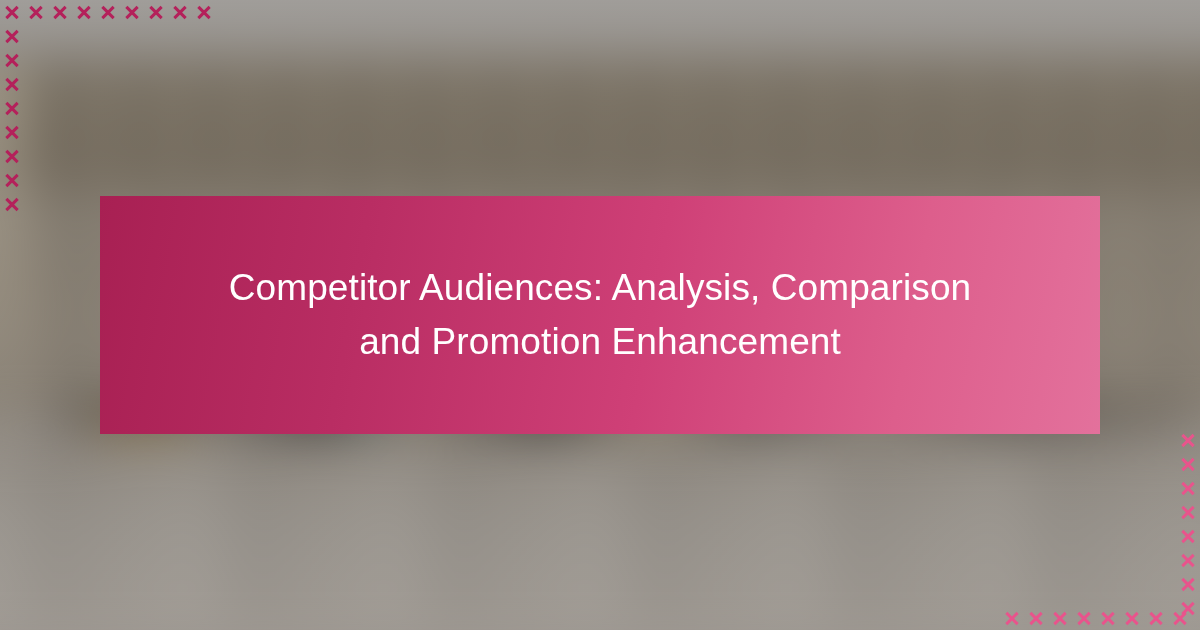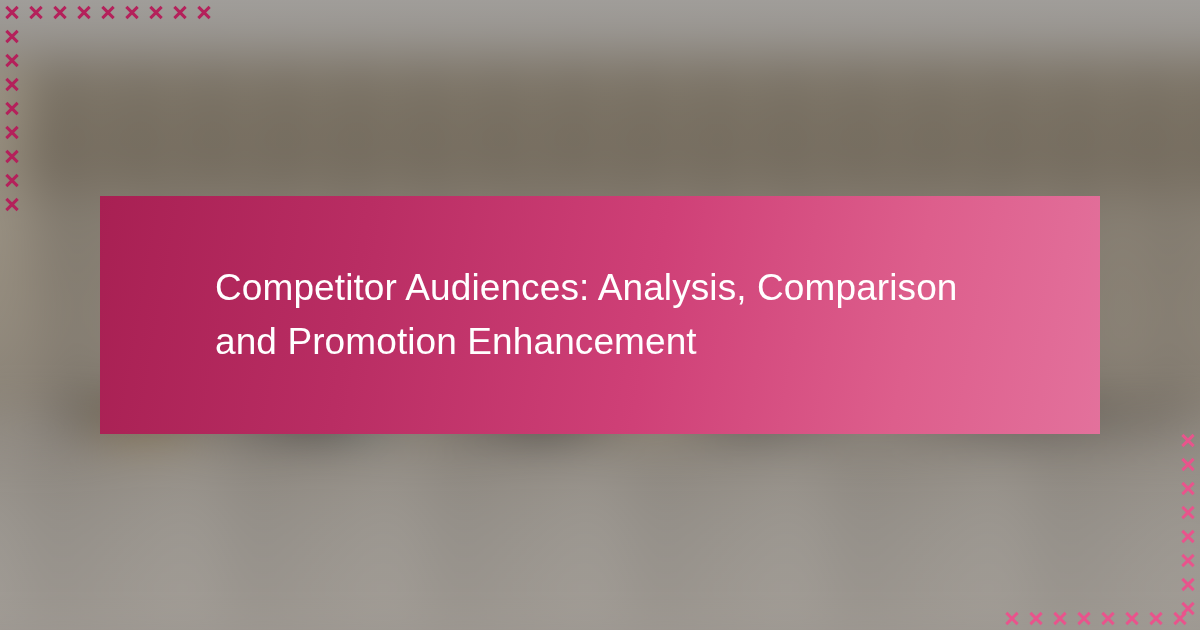--- a/index.html
+++ b/index.html
@@ -204,21 +204,21 @@
     justify-content: center;
     box-sizing: border-box;
     padding: 0 70px;
   }
   .title-text {
     color: #ffffff;
     font-family: "Liberation Sans", sans-serif;
     font-size: 37px;
     font-weight: 400;
     line-height: 1.47;
-    text-align: left;
+    text-align: center;
     letter-spacing: 0.1px;
     max-width: 770px;
   }
 </style>
 </head>
 <body>
 
 <div class="canvas">
 
   <div class="bg-photo">

